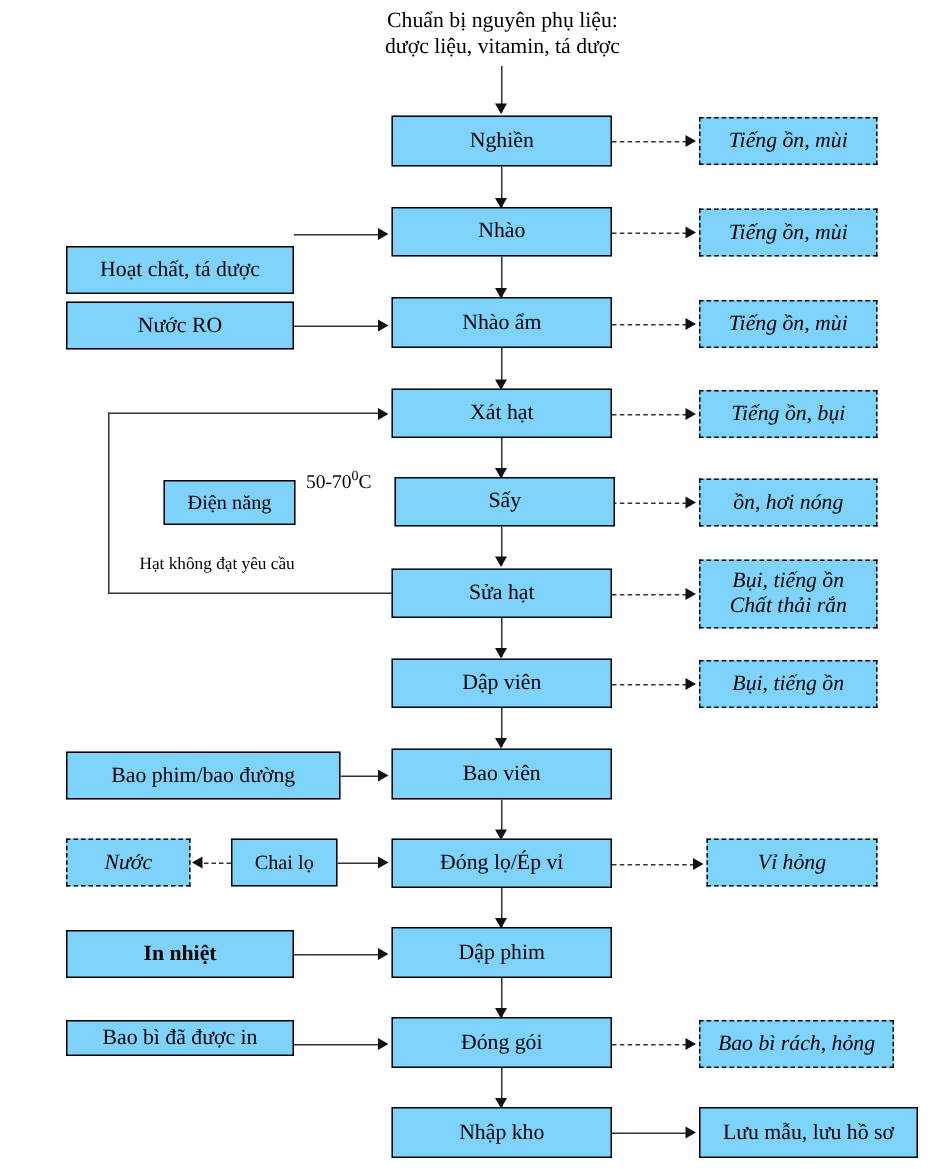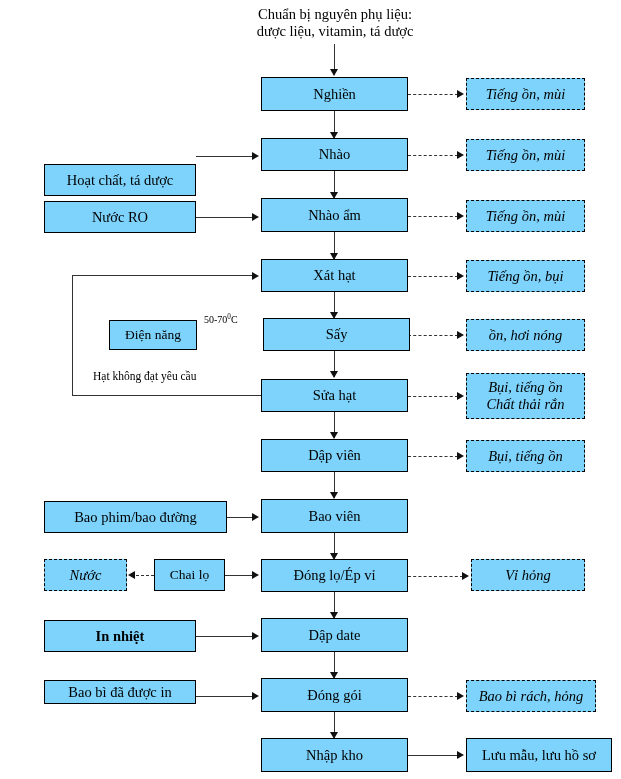--- a/index.html
+++ b/index.html
@@ -35,21 +35,21 @@
   .ar{position:absolute;width:0;height:0;z-index:2;}
   .ar-d{border-left:4.5px solid transparent;border-right:4.5px solid transparent;border-top:7px solid #111;}
   .ar-r{border-top:4.5px solid transparent;border-bottom:4.5px solid transparent;border-left:7px solid #111;}
   .ar-l{border-top:4.5px solid transparent;border-bottom:4.5px solid transparent;border-right:7px solid #111;}
 
   .caption{
     position:absolute;z-index:3;font-size:14.5px;white-space:nowrap;
     background:transparent;
   }
   .caption.small{font-size:11.5px;}
-  .caption.temp{font-size:10px;}
+  .caption.temp{font-size:13px;}
   .sup{font-size:0.72em;vertical-align:super;}
 </style>
 </head>
 <body>
 
 <div class="canvas">
 
   <div class="node plain" style="left:231px;top:4px;width:208px;height:38px;flex-direction:column;">
     <span>Chuẩn bị nguyên phụ liệu:</span>
     <span>dược liệu, vitamin, tá dược</span>
@@ -121,21 +121,21 @@
 
   <div class="node solid" style="left:261px;top:499px;width:147px;height:34px;">
     <span>Bao viên</span>
     </div>
 
   <div class="node solid" style="left:261px;top:559px;width:147px;height:33px;">
     <span>Đóng lọ/Ép vỉ</span>
     </div>
 
   <div class="node solid" style="left:261px;top:618px;width:147px;height:34px;">
-    <span>Dập date</span>
+    <span>Dập phim</span>
     </div>
 
   <div class="node solid" style="left:261px;top:678px;width:147px;height:34px;">
     <span>Đóng gói</span>
     </div>
 
   <div class="node solid" style="left:261px;top:738px;width:147px;height:34px;">
     <span>Nhập kho</span>
     </div>
 

